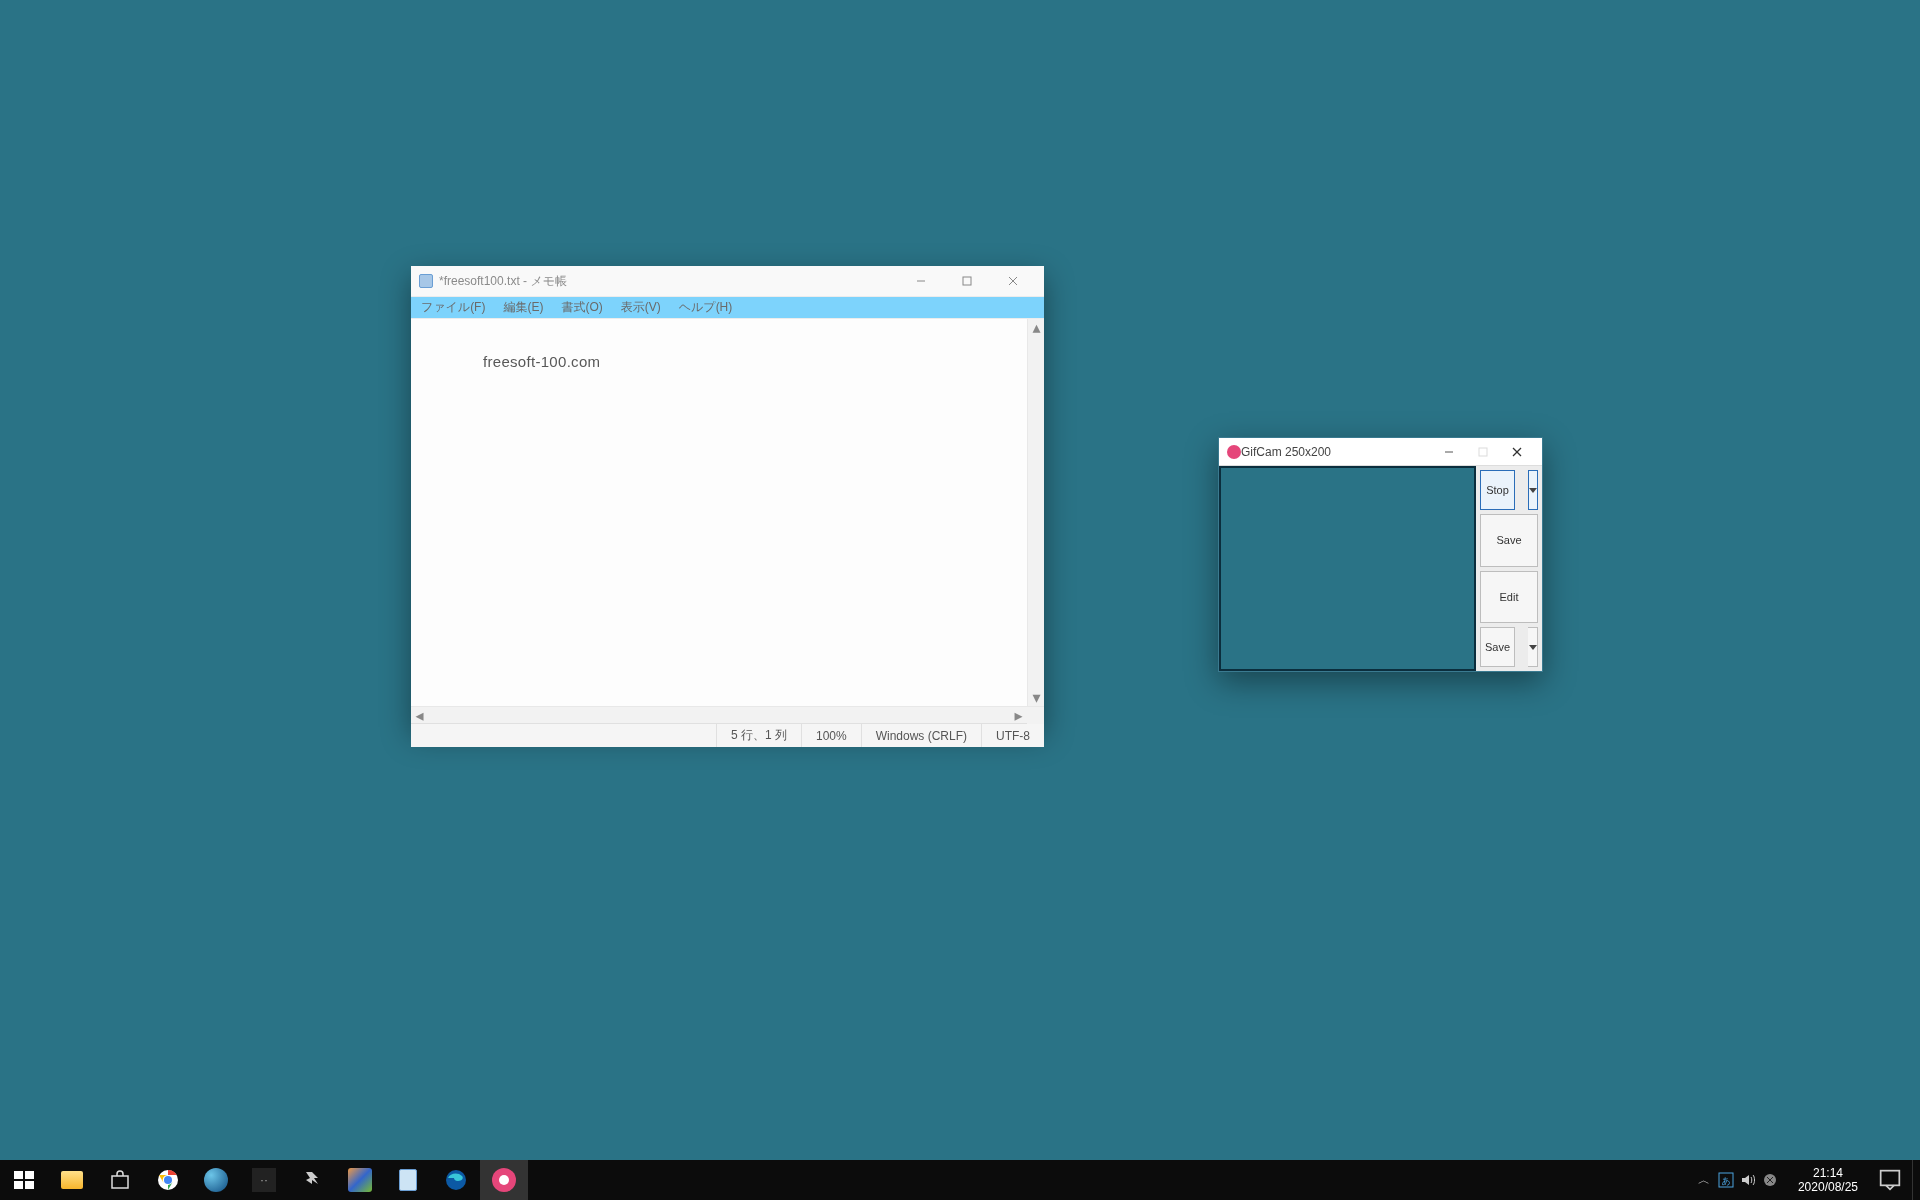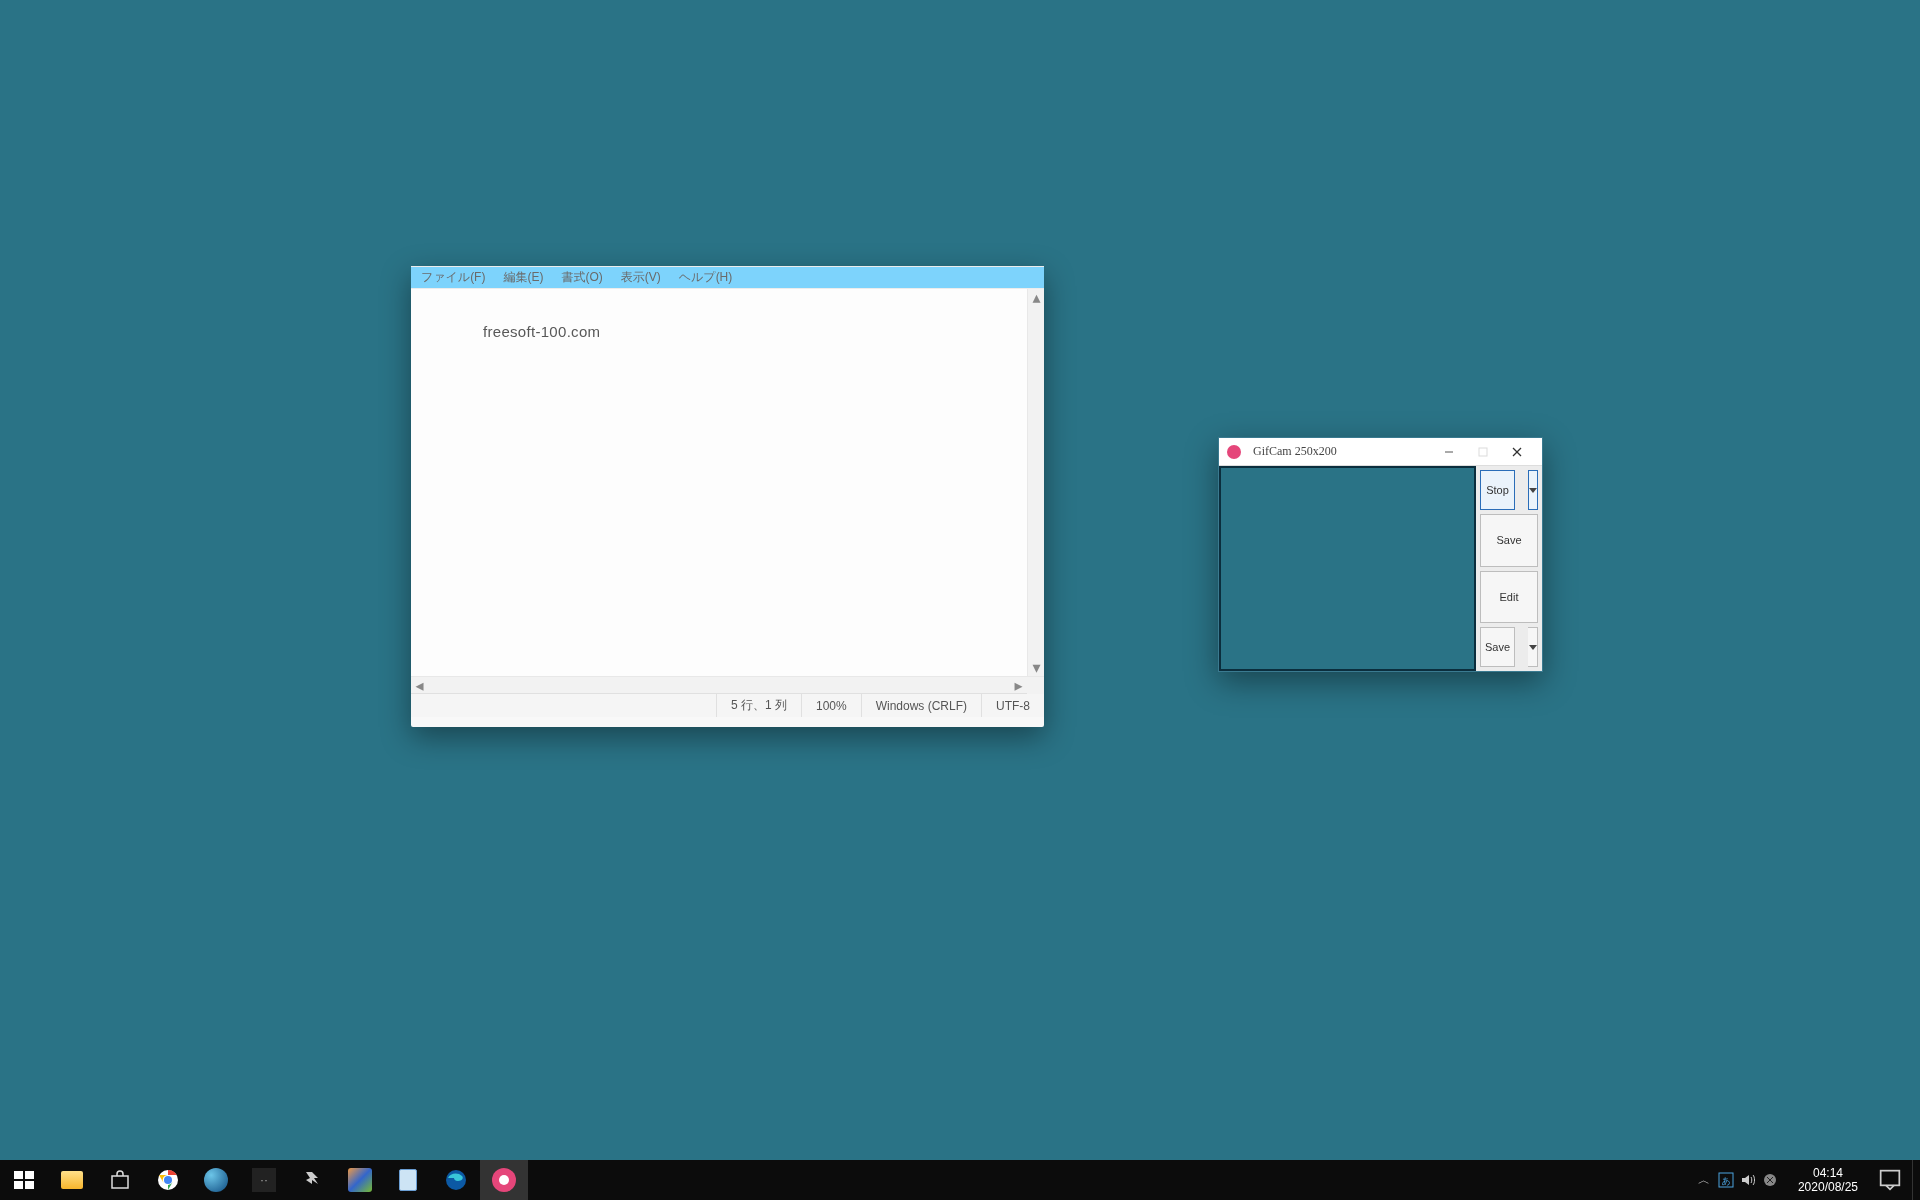--- a/index.html
+++ b/index.html
@@ -30,21 +30,21 @@
 .np-scroll-h .left{left:0;top:0;} .np-scroll-h .right{right:17px;top:0;}
 .np-scroll-h .corner{position:absolute;right:0;top:0;width:17px;height:17px;background:#f2f2f2;}
 .np-status { height:24px;display:flex;align-items:center;font-size:12px;color:#555;background:#f5f5f5;border-top:1px solid #e0e0e0;}
 .np-status .cell { padding: 0 14px; border-left:1px solid #e0e0e0; height:100%; display:flex; align-items:center;}
 .np-status .spacer { flex:1; }
 
 
 .gifcam { left:1218px; top:437px; width: 325px; height: 235px; background:#fff; border:1px solid #3a7a90;}
 .gc-titlebar{height:28px;display:flex;align-items:center;padding:0 8px;font-size:12px;color:#444;background:#fff;border-bottom:1px solid #ddd;}
 .gc-titlebar .gc-icon{width:14px;height:14px;background:#e5467a;border-radius:50%;display:flex;align-items:center;justify-content:center;color:#fff;font-size:8px;font-weight:bold;}
-.gc-titlebar .title{margin-left:12px;flex:1;font-family:Liberation Serif, serif;}
+.gc-titlebar .title{margin-left:0;flex:1;}
 .gc-ctl{width:34px;height:28px;display:flex;align-items:center;justify-content:center;color:#555;cursor:default;}
 .gc-ctl.max{opacity:0.35;}
 .gc-body{display:flex;height:calc(100% - 28px);}
 .gc-capture{flex:1;background:transparent;border:2px solid #0b2e3d;margin:0;position:relative;background:#2a7386;}
 .gc-panel{width:66px;background:#ececec;display:flex;flex-direction:column;gap:4px;padding:4px;}
 .gc-row{display:flex;gap:13px;}
 .gc-btn{flex:1;background:#f6f6f6;border:1px solid #bdbdbd;height:40px;display:flex;align-items:center;justify-content:center;font-size:11px;color:#333;cursor:default;}
 .gc-btn.drop{width:12px;flex:0 0 10px;border-left:none;position:relative;}
 .gc-btn.drop:before{content:"";border-left:4px solid transparent;border-right:4px solid transparent;border-top:5px solid #444;}
 .gc-btn.active{border:1px solid #2a6db8;background:#eaf3fb;}
@@ -59,20 +59,42 @@
 .tb-tray{display:flex;align-items:center;gap:2px;padding:0 8px;}
 .tray-ico{width:20px;height:20px;display:flex;align-items:center;justify-content:center;color:#ccc;}
 .show-desktop{width:8px;border-left:1px solid #333;}
 </style>
 </head>
 <body>
 
 <div class="desktop"></div>
 
 <div class="win notepad">
+  <div class="np-titlebar">
+    <div class="np-icon"></div>
+    <div class="title">*freesoft100.txt - メモ帳</div>
+    <div class="np-controls">
+      <div class="ctl">
+          <svg viewBox="0 0 10 10">
+            <line x1="1" y1="5" x2="9" y2="5" stroke="#888" stroke-width="1"></line>
+          </svg>
+        </div>
+      <div class="ctl">
+          <svg viewBox="0 0 10 10">
+            <rect x="1" y="1" width="8" height="8" fill="none" stroke="#888" stroke-width="1"></rect>
+          </svg>
+        </div>
+      <div class="ctl">
+          <svg viewBox="0 0 10 10">
+            <line x1="1" y1="1" x2="9" y2="9" stroke="#888" stroke-width="1"></line>
+            <line x1="9" y1="1" x2="1" y2="9" stroke="#888" stroke-width="1"></line>
+          </svg>
+        </div>
+    </div>
+  </div>
   <div class="np-menu">
     <span>ファイル(F)</span>
     <span>編集(E)</span>
     <span>書式(O)</span>
     <span>表示(V)</span>
     <span>ヘルプ(H)</span>
   </div>
   <div class="np-body">
     <div class="np-text">freesoft-100.com</div>
     <div class="np-scroll-v">
@@ -205,21 +227,21 @@
         </div>
       <div class="tray-ico">
           <svg width="14" height="14" viewBox="0 0 14 14">
             <circle cx="7" cy="7" r="6" fill="#888"></circle>
             <line x1="4" y1="4" x2="10" y2="10" stroke="#222"></line>
             <line x1="10" y1="4" x2="4" y2="10" stroke="#222"></line>
           </svg>
         </div>
     </div>
     <div class="tb-time">
-      <span>04:14</span>
+      <span>21:14</span>
       <span>2020/08/25</span>
     </div>
     <div class="tb-btn" style="width:44px">
         <svg width="18" height="18" viewBox="0 0 18 18">
           <rect x="2" y="2" width="14" height="11" fill="none" stroke="#ccc" stroke-width="1.3"></rect>
           <path d="M6 13l3 3 3-3" fill="none" stroke="#ccc" stroke-width="1.3"></path>
         </svg>
       </div>
     <div class="show-desktop"></div>
   </div>

